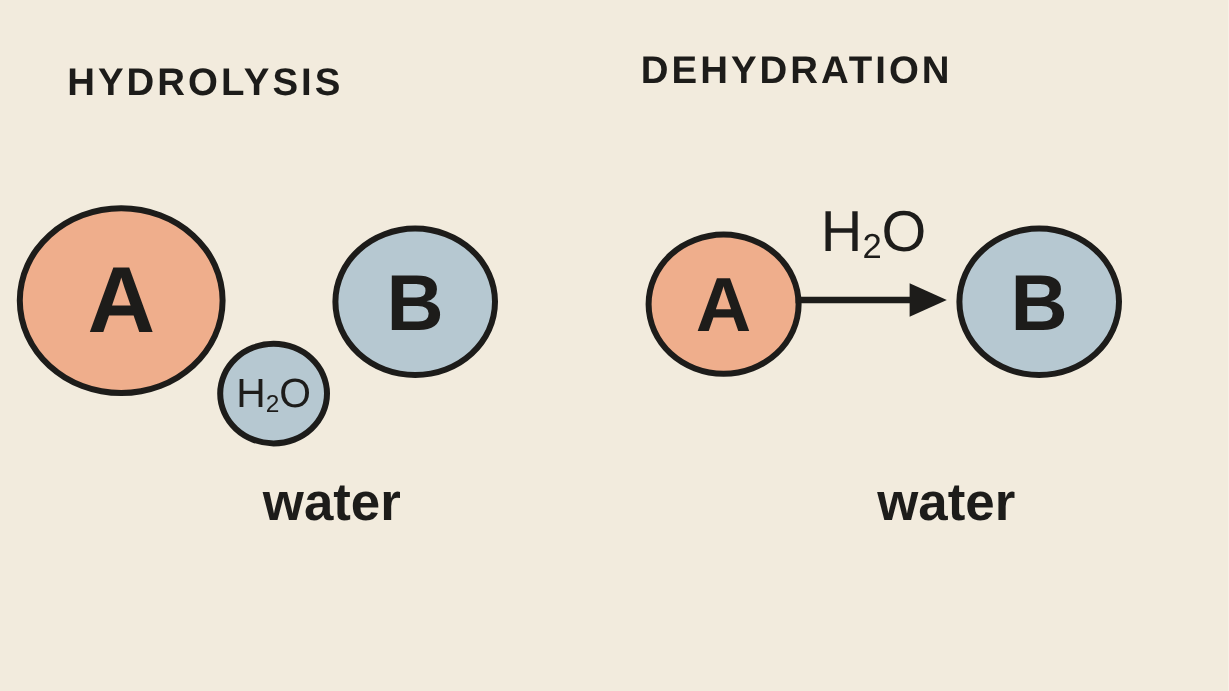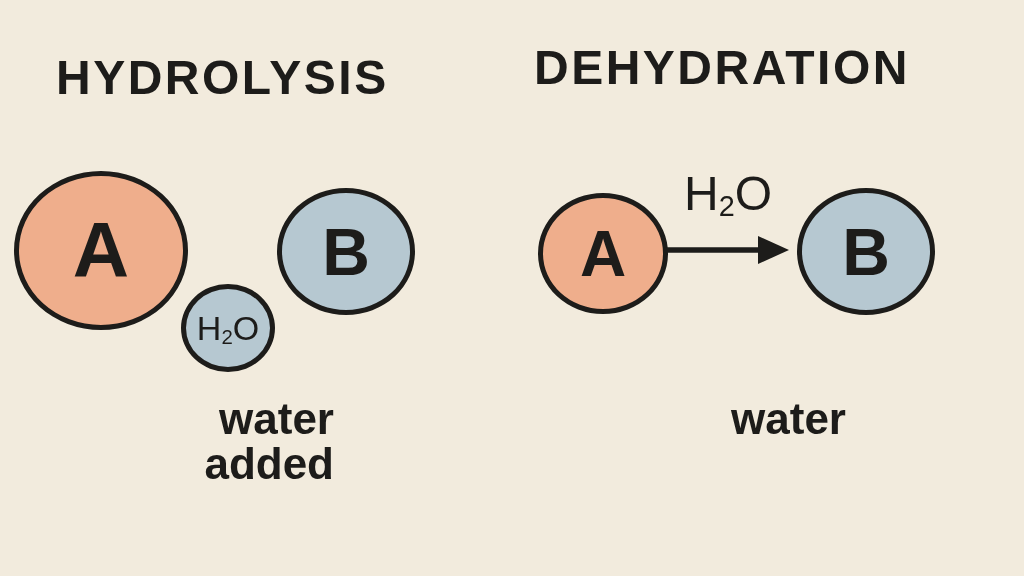--- a/index.html
+++ b/index.html
@@ -18,21 +18,21 @@
     position: relative;
     width: 1024px; height: 576px;
     background: var(--background);
     color: var(--ink);
   }
   .panel {
     position: absolute; inset: 0;
   }
   .title {
     position: absolute;
-    font-size: 48px;
+    font-size: 32px;
     font-weight: 700;
     letter-spacing: 2.5px;
     color: var(--ink);
     white-space: nowrap;
   }
   .title.left  { left: 56px;  top: 50px; }
   .title.right { left: 534px; top: 40px; }
 
   .circle {
     position: absolute;
@@ -103,21 +103,20 @@
     <div class="circle fill-blue left-b">
       <span>B</span>
     </div>
 
     <div class="circle fill-blue left-h2o">
       <span class="formula"><span>H</span><span class="sub">2</span><span>O</span></span>
     </div>
 
     <div class="caption left">
       <div>water</div>
-      <div>added</div>
     </div>
   </section>
 
   <section class="panel">
     <h1 class="title right">DEHYDRATION</h1>
 
     <div class="circle fill-orange right-a">
       <span>A</span>
     </div>
 

